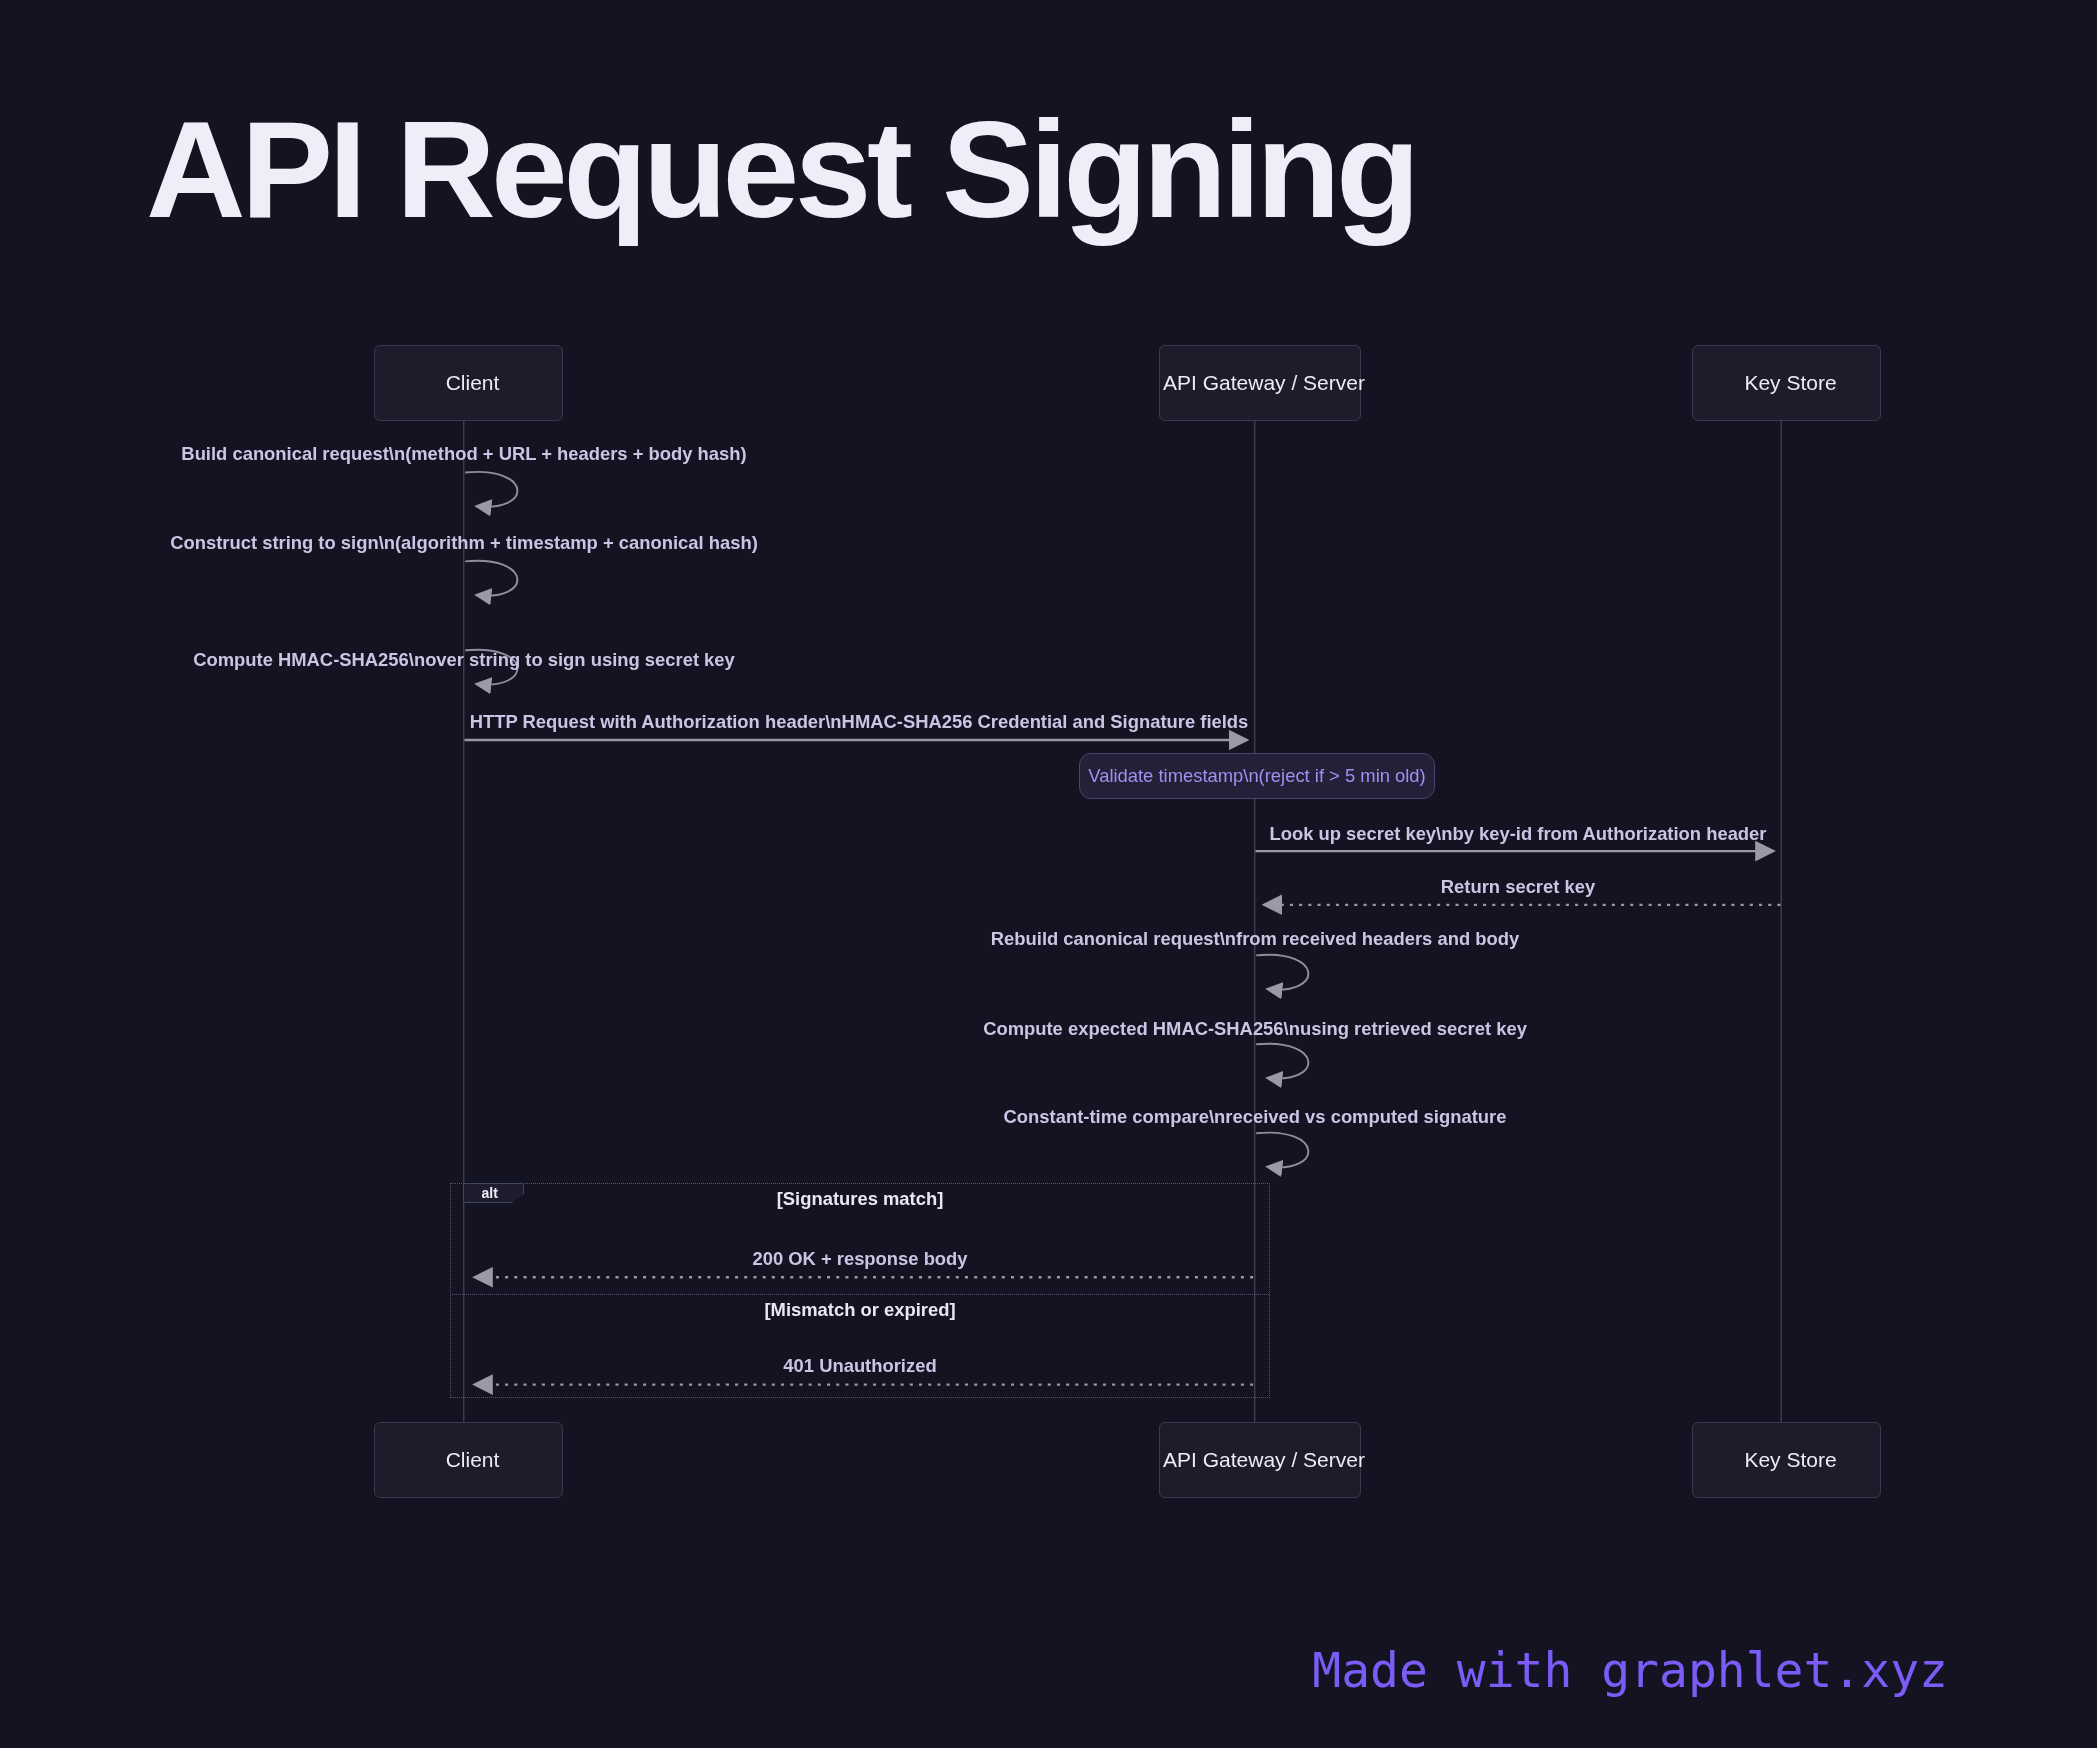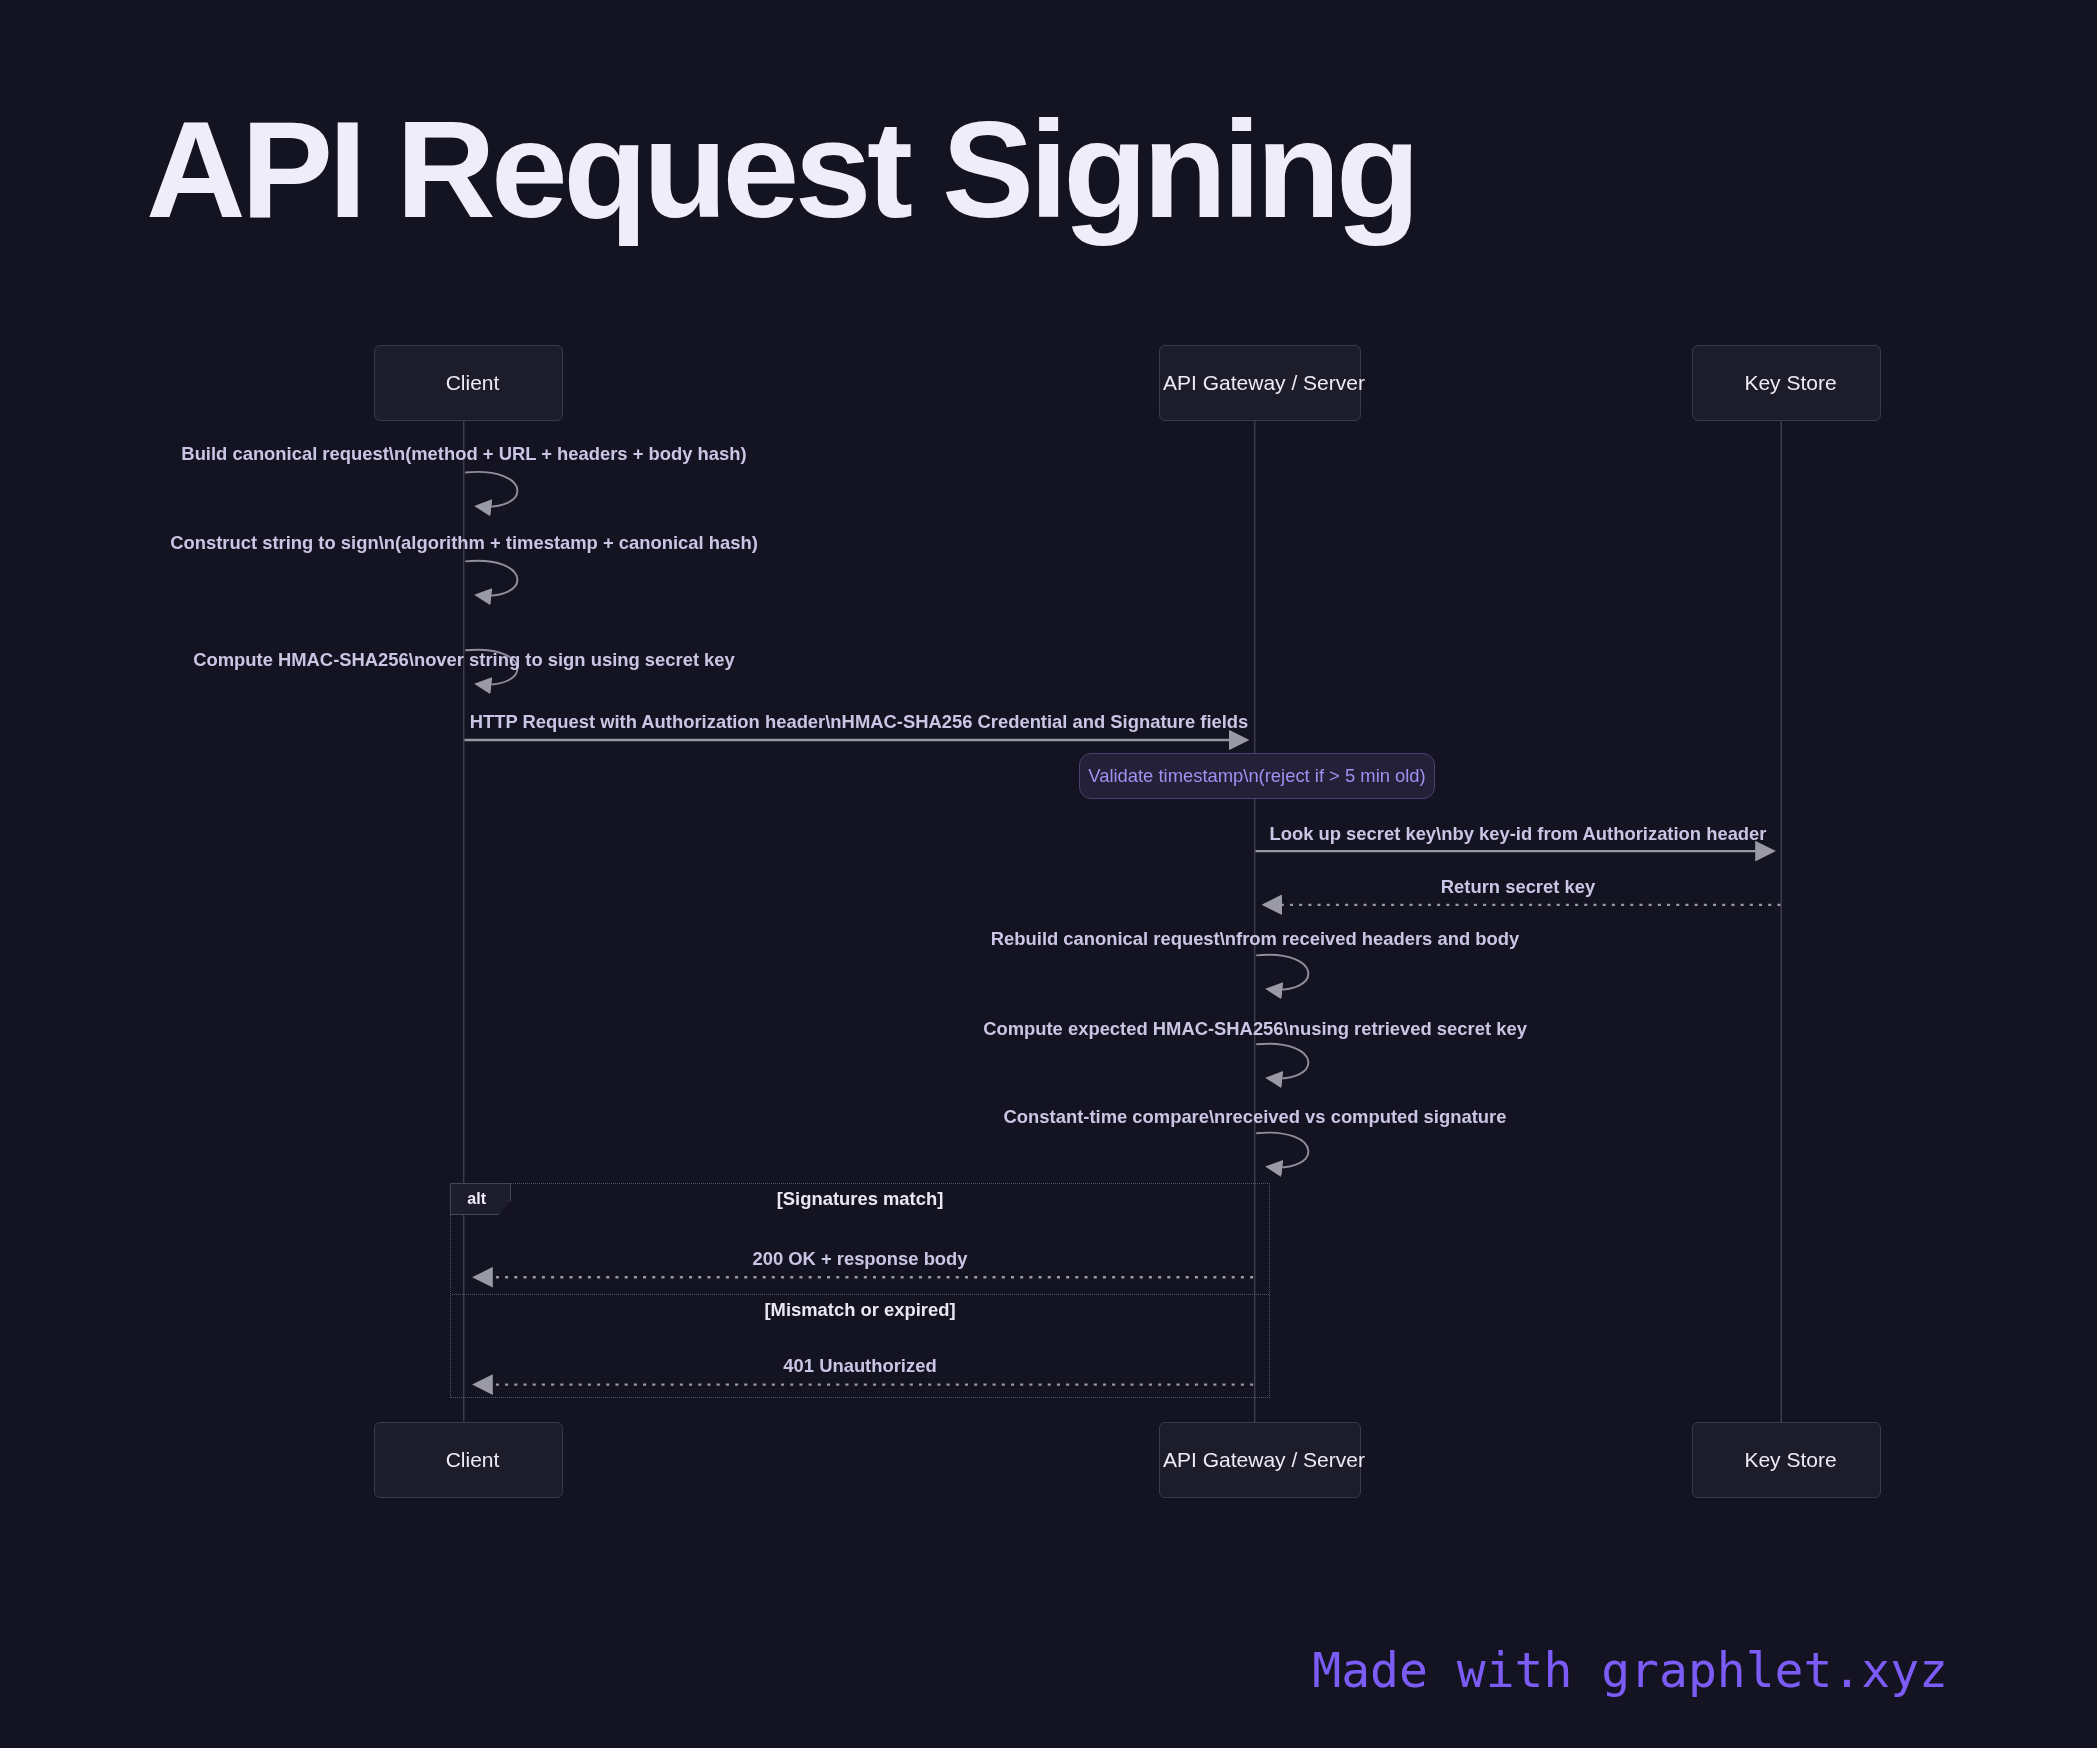--- a/index.html
+++ b/index.html
@@ -40,26 +40,26 @@
     left:450px;top:1183px;width:820px;height:215px;
     border:1.5px dotted #55546c;box-sizing:border-box;
   }
   .alt-divider{
     position:absolute;z-index:2;
     left:452px;top:1294px;width:817px;height:0;
     border-top:1.5px dotted #55546c;
   }
   .alt-tag{
     position:absolute;z-index:4;
-    left:450px;top:1183px;width:61px;height:32px;
+    left:463px;top:1183px;width:61px;height:20px;
     background:#1e1d2d;border:0.8px solid #44435e;box-sizing:border-box;
     clip-path:polygon(0 0,100% 0,100% 55%,80% 100%,0 100%);
     display:flex;align-items:center;justify-content:center;
     padding-right:7.7px;
-    color:#f0eef9;font-size:16px;font-weight:700;
+    color:#f0eef9;font-size:14px;font-weight:700;
   }
   .footer{
     position:absolute;z-index:2;
     left:1278px;top:1642px;width:670px;
     font-family:"DejaVu Sans Mono","Liberation Mono",monospace;
     font-size:48px;color:#7b5cf7;text-align:right;white-space:nowrap;
     text-decoration:none;
   }
 </style>
 </head>

